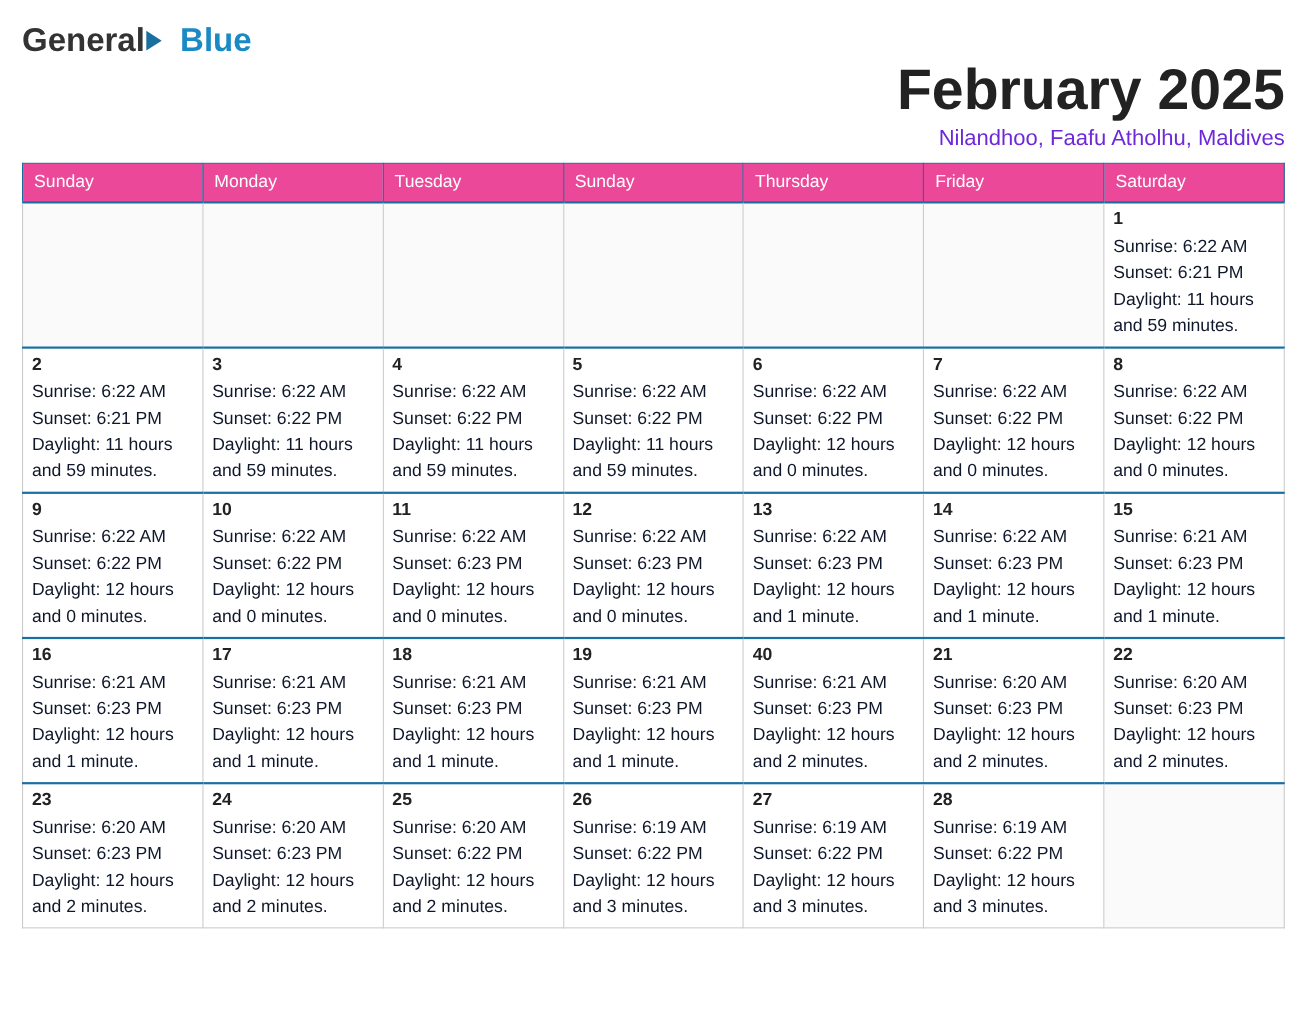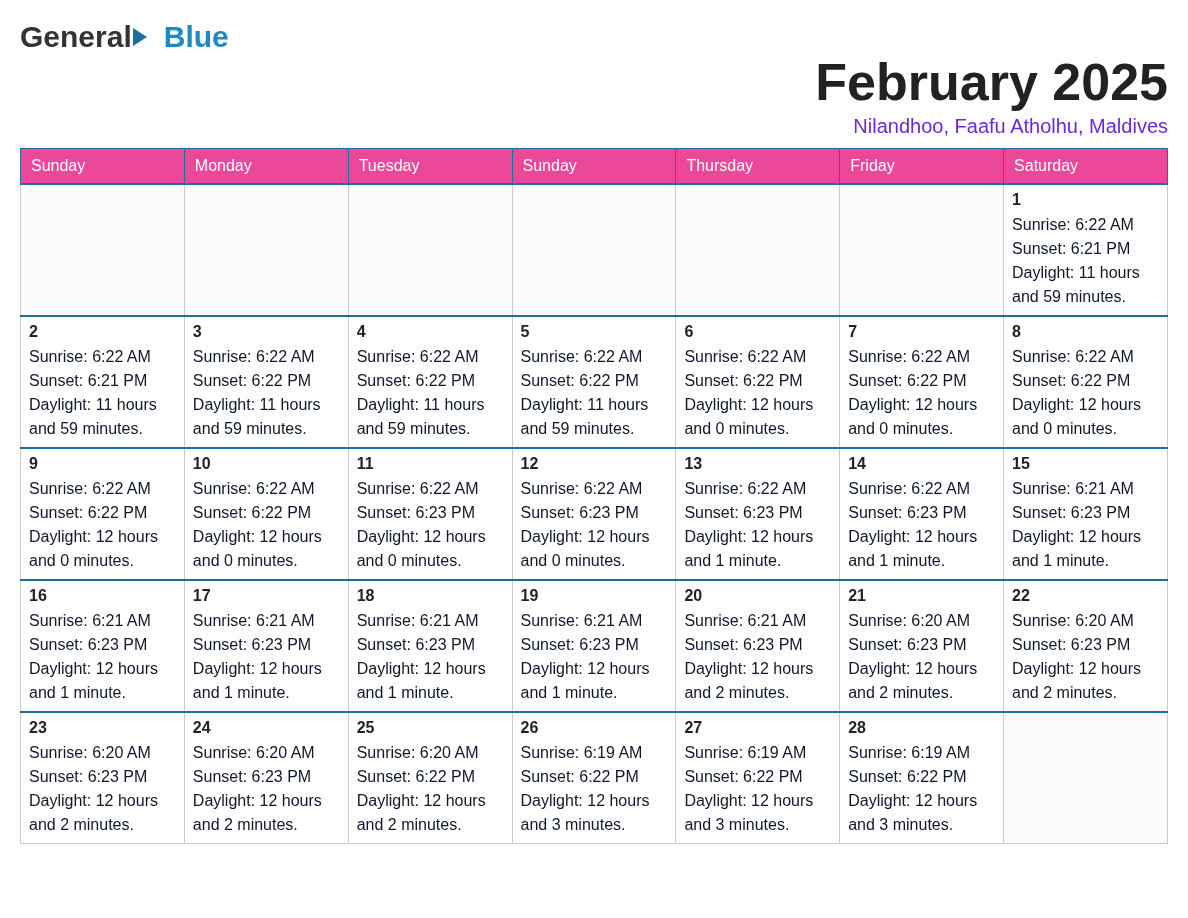--- a/index.html
+++ b/index.html
@@ -213,21 +213,21 @@
         </td>
         <td>
           <span class="day-number">18</span>
           <div class="day-info">Sunrise: 6:21 AM<br>Sunset: 6:23 PM<br>Daylight: 12 hours and 1 minute.</div>
         </td>
         <td>
           <span class="day-number">19</span>
           <div class="day-info">Sunrise: 6:21 AM<br>Sunset: 6:23 PM<br>Daylight: 12 hours and 1 minute.</div>
         </td>
         <td>
-          <span class="day-number">20</span>
+          <span class="day-number">40</span>
           <div class="day-info">Sunrise: 6:21 AM<br>Sunset: 6:23 PM<br>Daylight: 12 hours and 2 minutes.</div>
         </td>
         <td>
           <span class="day-number">21</span>
           <div class="day-info">Sunrise: 6:20 AM<br>Sunset: 6:23 PM<br>Daylight: 12 hours and 2 minutes.</div>
         </td>
         <td>
           <span class="day-number">22</span>
           <div class="day-info">Sunrise: 6:20 AM<br>Sunset: 6:23 PM<br>Daylight: 12 hours and 2 minutes.</div>
         </td>

